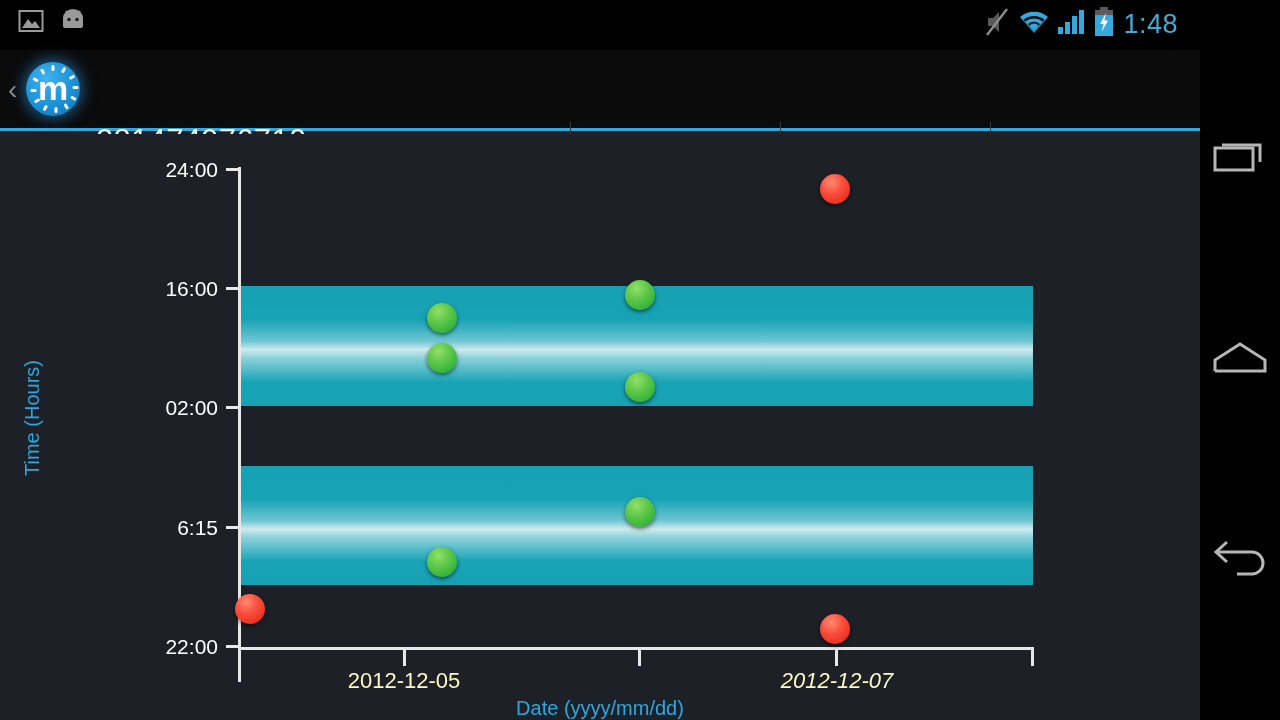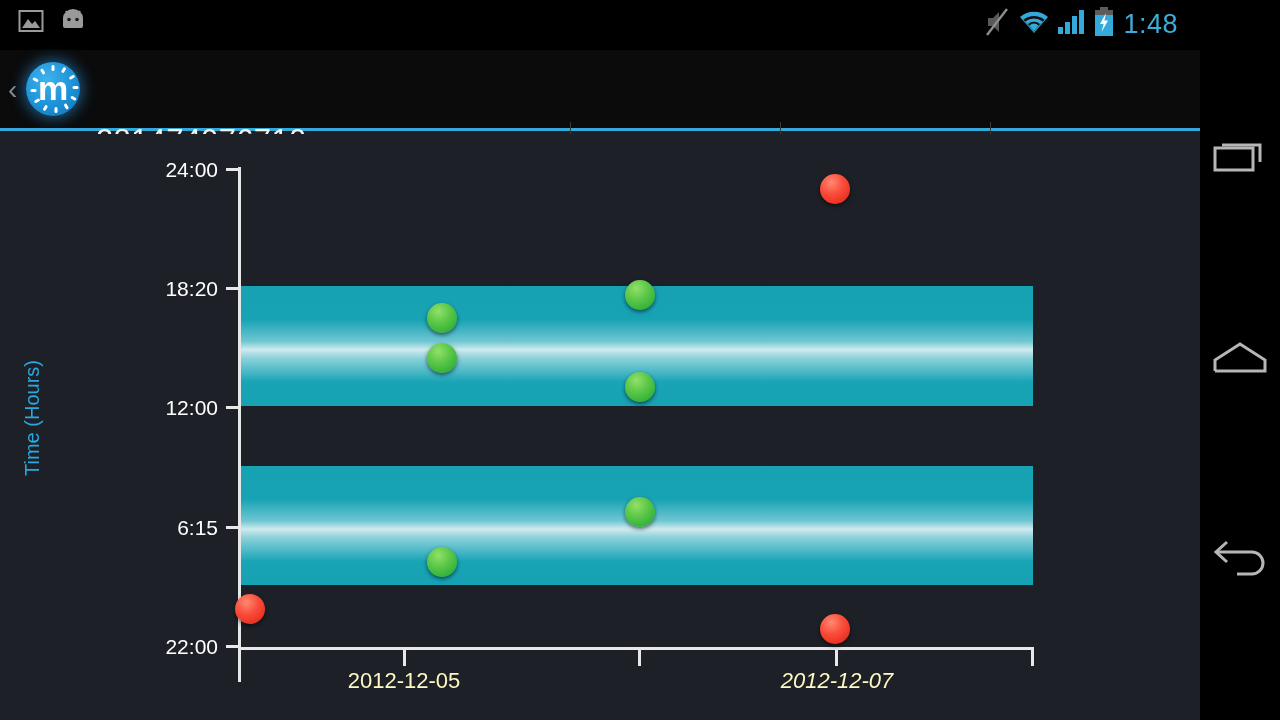--- a/index.html
+++ b/index.html
@@ -232,45 +232,46 @@
 
       <div id="axis-v"></div>
       <div id="axis-h"></div>
 
       <div class="ytick" style="top:34px;"></div>
       <div class="ylabel-wrap" style="top:25px;">
           <span class="ylabel">24:00</span>
         </div>
       <div class="ytick" style="top:153px;"></div>
       <div class="ylabel-wrap" style="top:144px;">
-          <span class="ylabel">18:20</span>
+          <span class="ylabel">16:00</span>
         </div>
       <div class="ytick" style="top:272px;"></div>
       <div class="ylabel-wrap" style="top:263px;">
-          <span class="ylabel">12:00</span>
+          <span class="ylabel">02:00</span>
         </div>
       <div class="ytick" style="top:392px;"></div>
       <div class="ylabel-wrap" style="top:383px;">
           <span class="ylabel">6:15</span>
         </div>
       <div class="ytick" style="top:511px;"></div>
       <div class="ylabel-wrap" style="top:502px;">
           <span class="ylabel">22:00</span>
         </div>
 
       <div class="xtick" style="left:238px;"></div>
       <div class="xtick" style="left:403px;"></div>
       <div class="xtick" style="left:638px;"></div>
       <div class="xtick" style="left:835px;"></div>
       <div class="xtick" style="left:1031px;"></div>
 
       <span class="xlabel" style="left:404px;">2012-12-05</span>
       <span class="xlabel" style="left:837px;font-style:italic;">2012-12-07</span>
 
       <div id="ylabel-axis">Time (Hours)</div>
+      <div id="xlabel-axis">Date (yyyy/mm/dd)</div>
 
       <div class="dot green" style="left:442px; top:184px;"></div>
       <div class="dot green" style="left:442px; top:224px;"></div>
       <div class="dot green" style="left:640px; top:161px;"></div>
       <div class="dot green" style="left:640px; top:253px;"></div>
       <div class="dot green" style="left:640px; top:378px;"></div>
       <div class="dot green" style="left:442px; top:428px;"></div>
 
       <div class="dot red" style="left:835px; top:55px;"></div>
       <div class="dot red" style="left:250px; top:475px;"></div>

